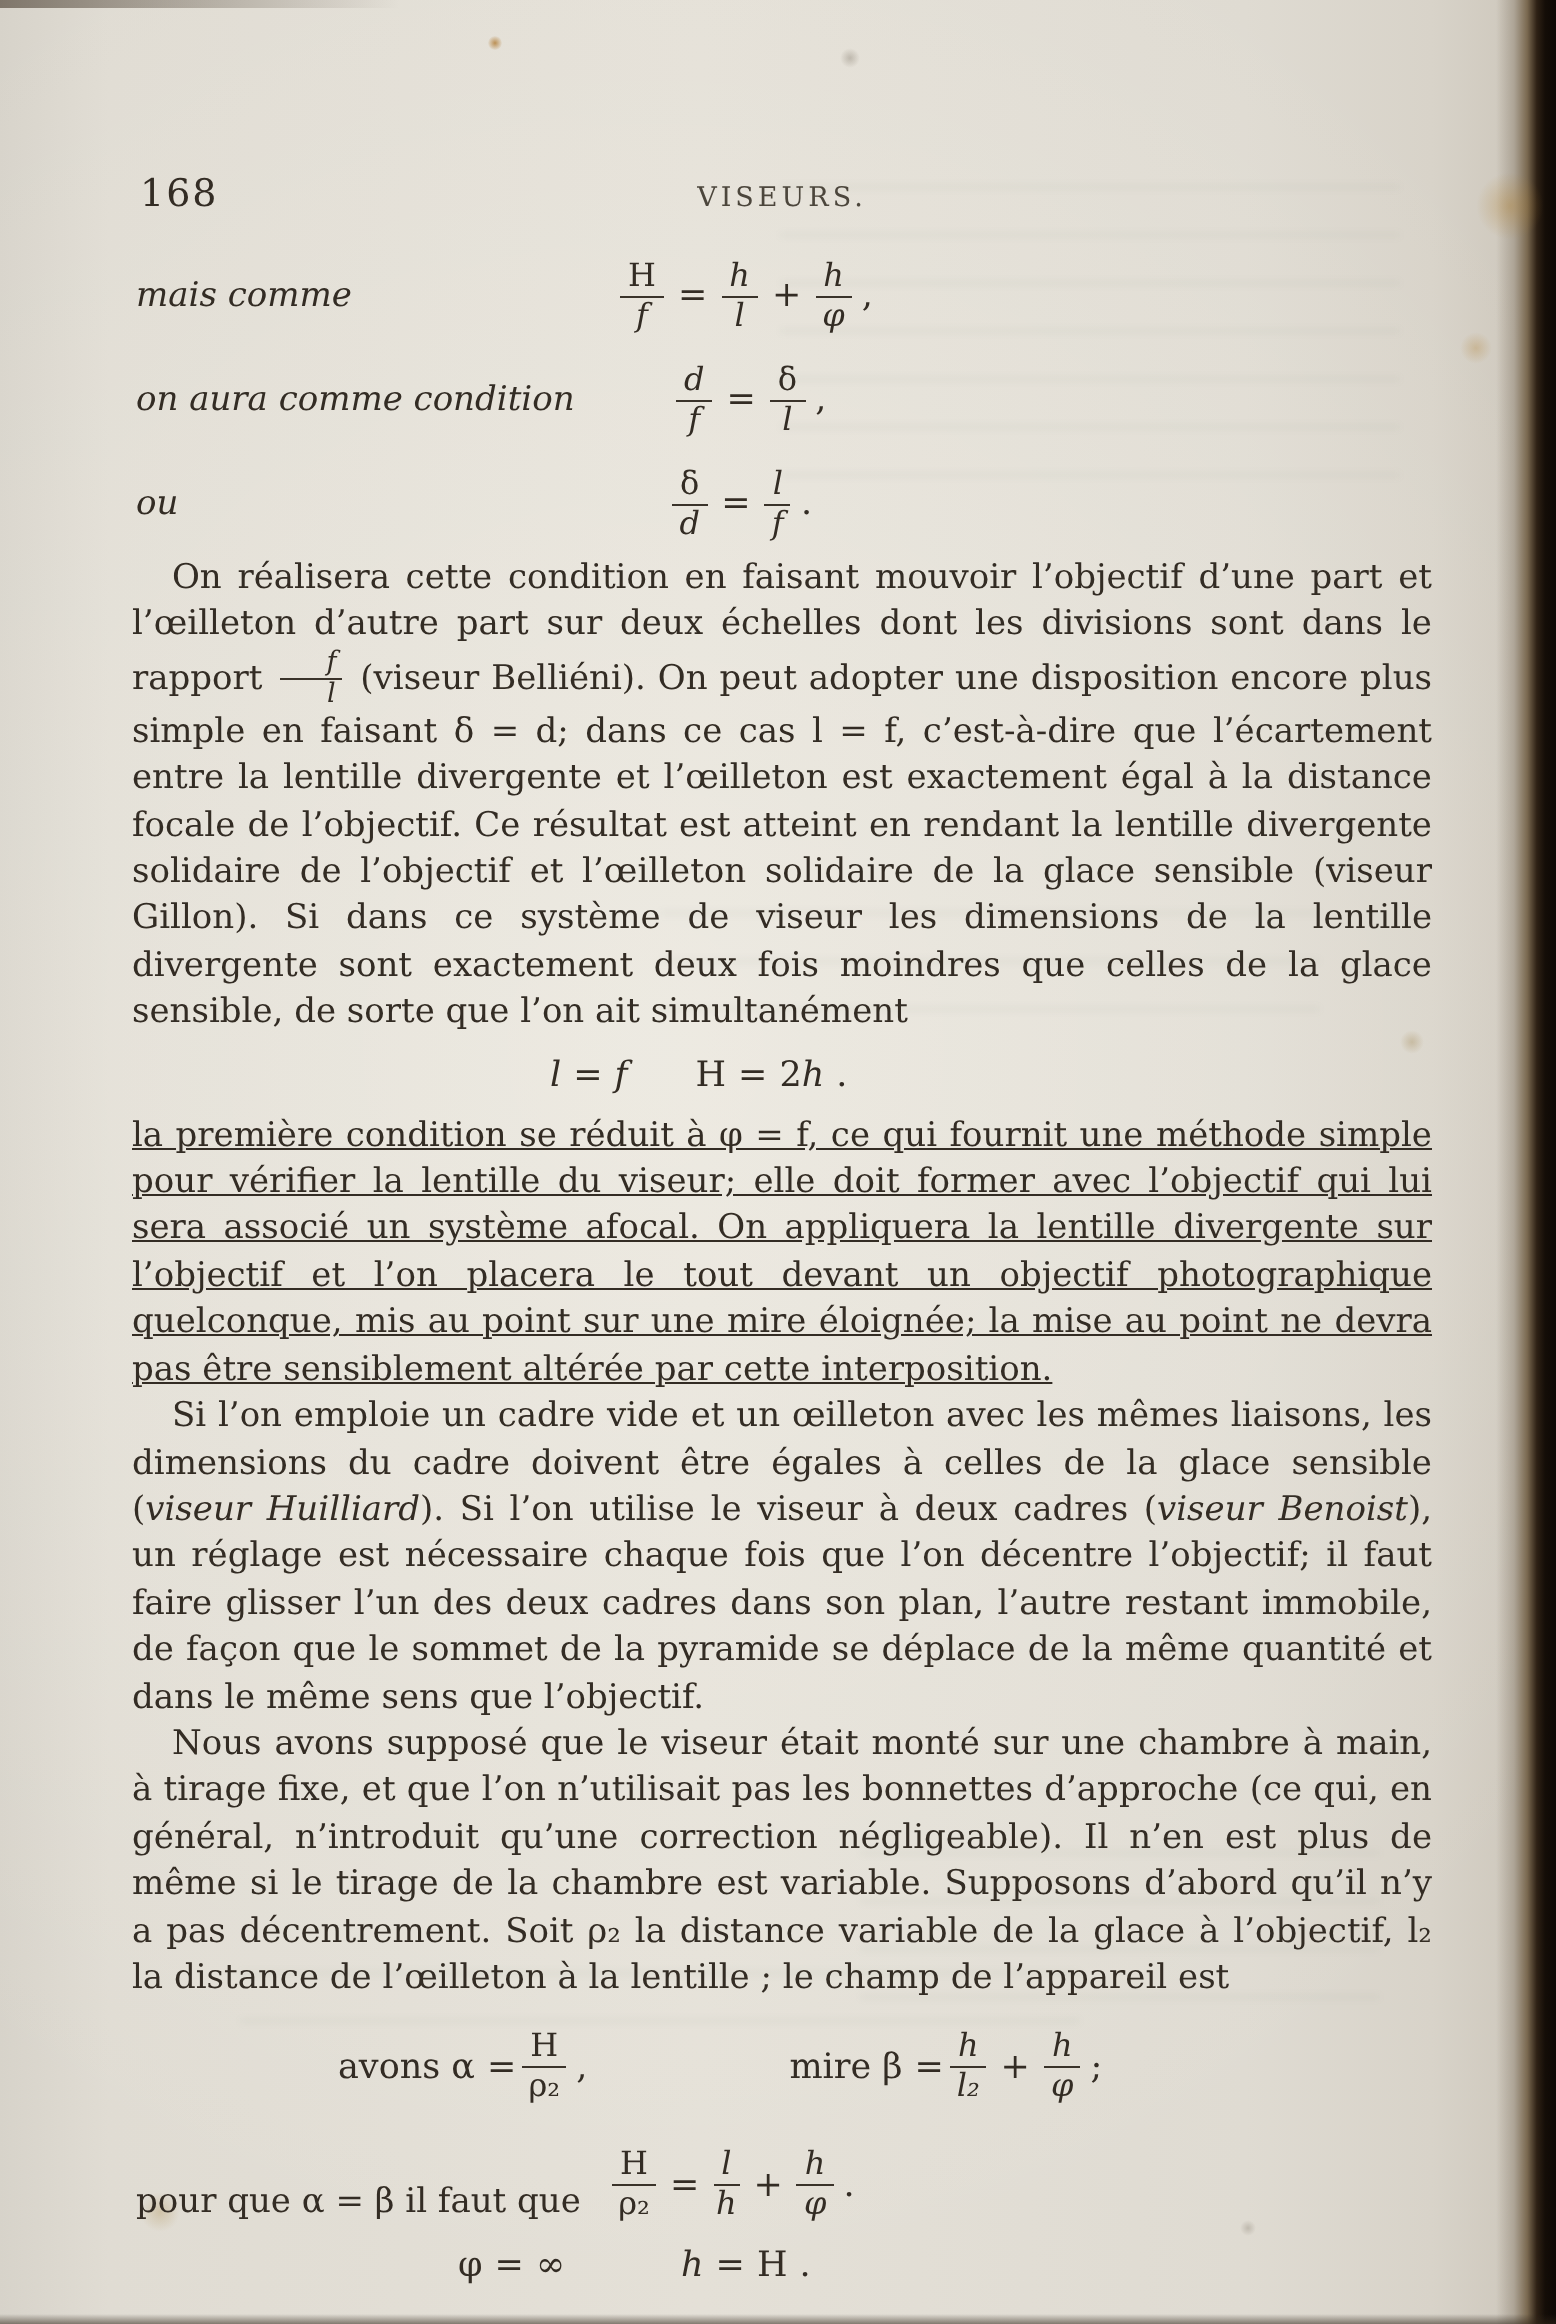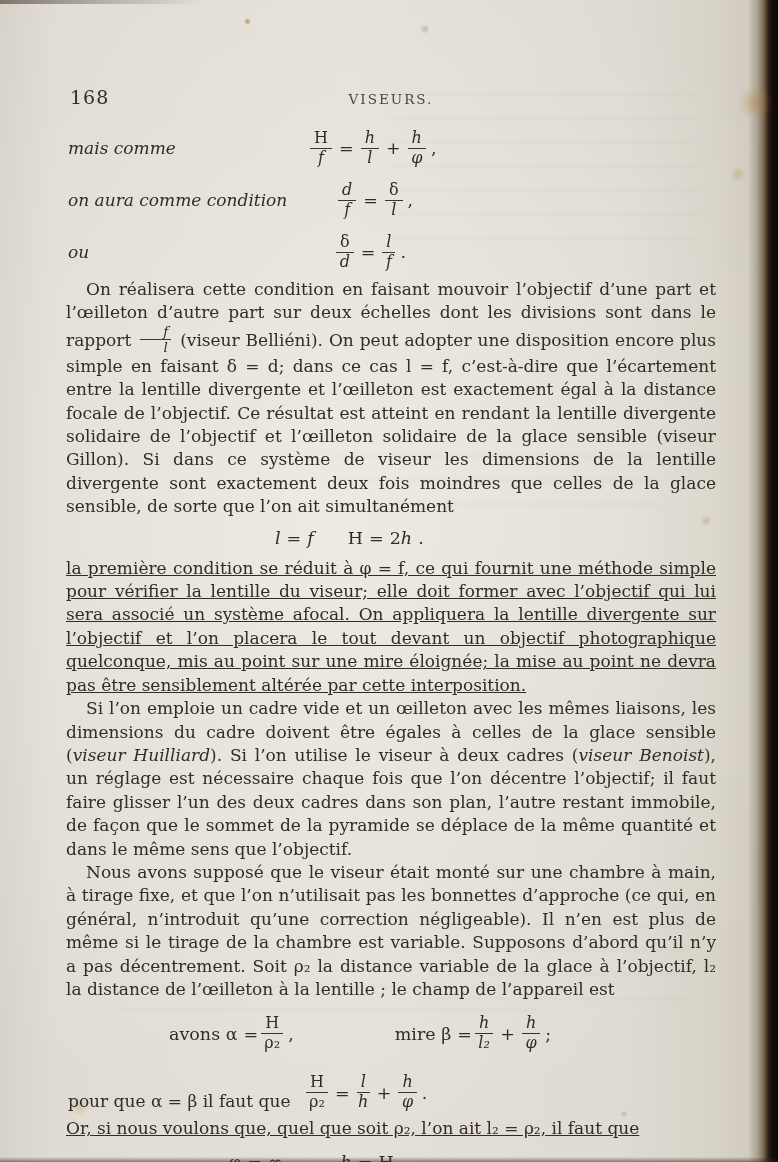--- a/index.html
+++ b/index.html
@@ -217,21 +217,20 @@
         </span>
       <span class="op">+</span>
       <span class="frac">
           <span class="fn it">h</span>
           <span class="fd it">φ</span>
         </span>
       <span class="punct">.</span>
     </span>
   </div>
 
-  <p class="body-par noindent" style="margin-top:6px;">Or, si nous voulons que, quel que soit ρ₂, l’on ait l₂ = ρ₂, il faut que</p>
 
   <div class="eqcenter ec3" style="margin-top:12px;">
     <span class="eqgroup">
       <span class="tok rm">φ</span>
       <span class="tok">=</span>
       <span class="tok rm">∞</span>
     </span>
     <span class="gap"></span>
     <span class="eqgroup">
       <span class="tok it">h</span>

